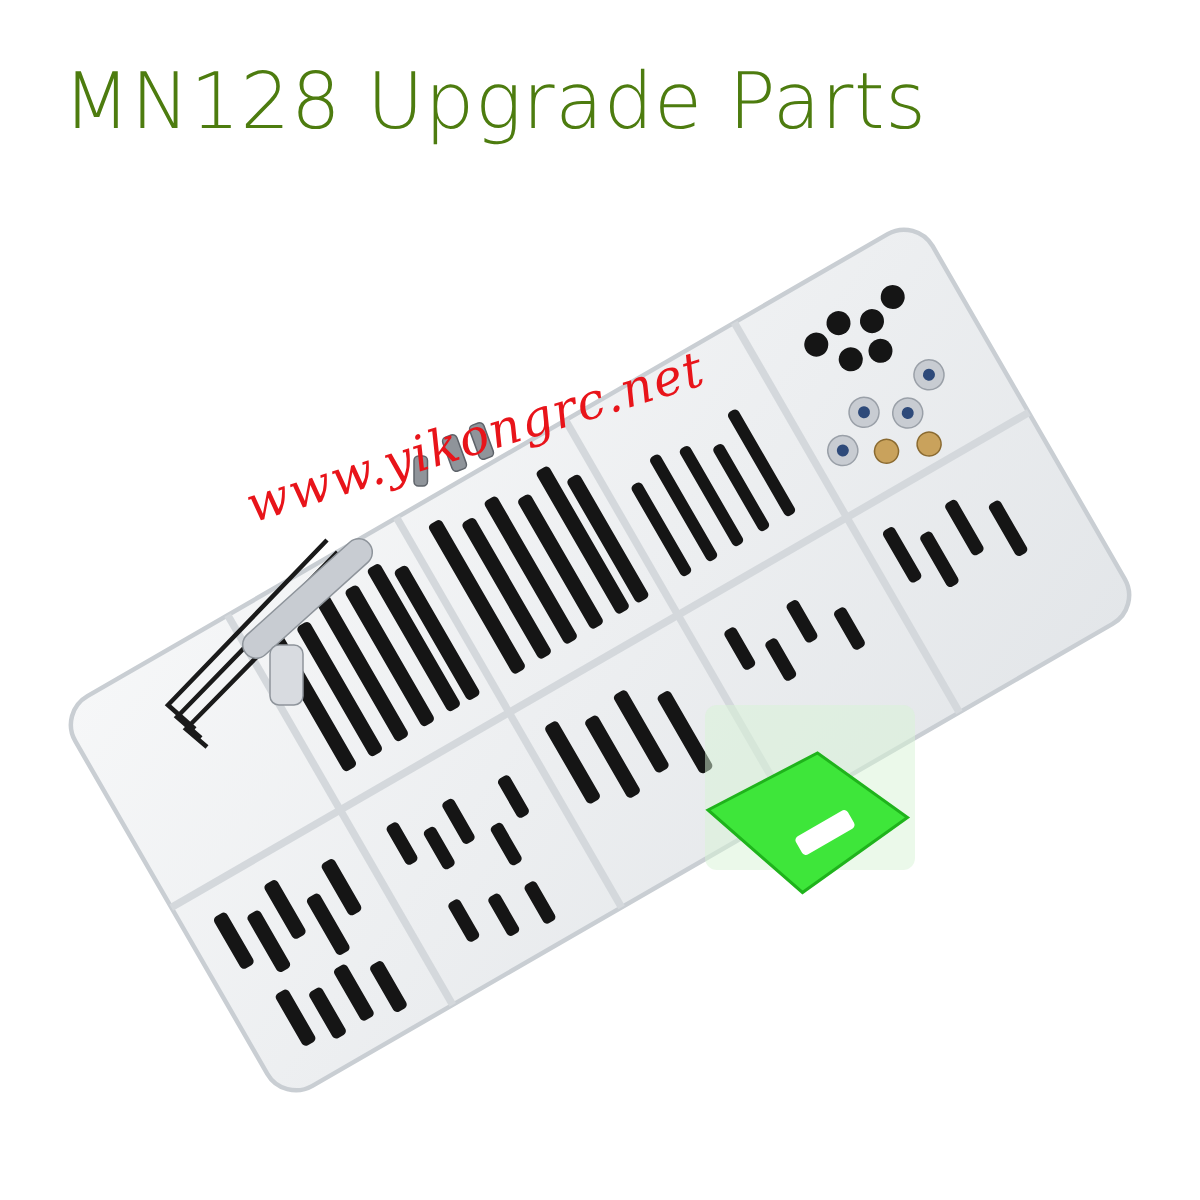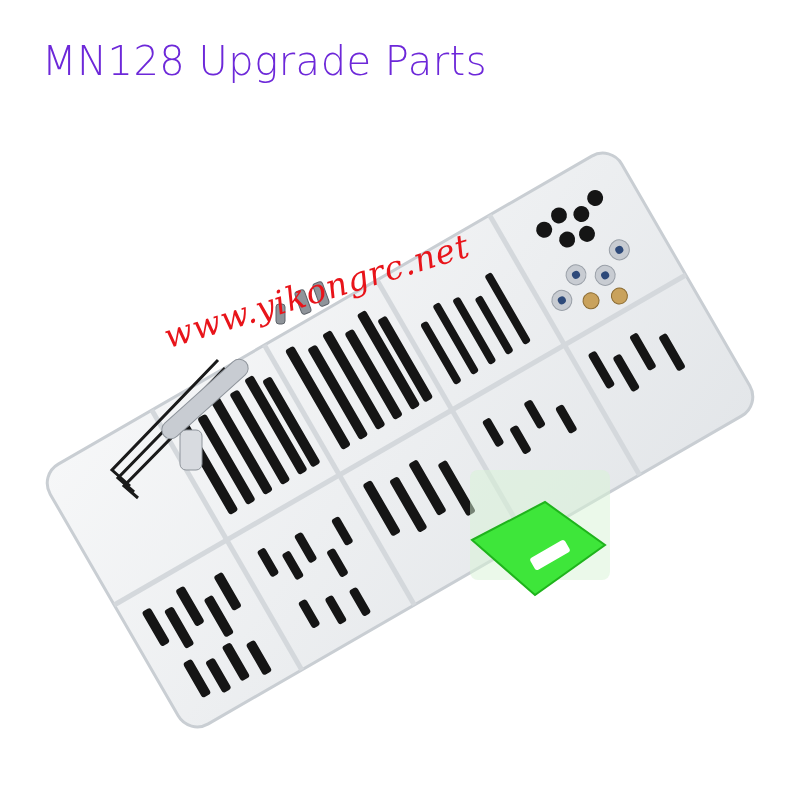--- a/index.html
+++ b/index.html
@@ -1,17 +1,17 @@
 <!DOCTYPE html>
 <html><head>
 <meta charset="utf-8">
 <style>
   html, body { margin: 0; padding: 0; }
   body { width: 800px; height: 800px; background: #ffffff; position: relative; overflow: hidden; font-family: "Liberation Sans", sans-serif; }
-  .title { position: absolute; left: 42px; top: 38px; font-family: "DejaVu Sans", sans-serif; font-weight: 300; font-size: 40px; color: #6d28d9; letter-spacing: 0.5px; }
+  .title { position: absolute; left: 42px; top: 38px; font-family: "DejaVu Sans", sans-serif; font-weight: 300; font-size: 52px; color: #4d7c0f; letter-spacing: 0.5px; }
   .scene { position: absolute; left: 0; top: 0; width: 800px; height: 800px; }
   .watermark { position: absolute; left: 165px; top: 318px; font-family: "DejaVu Serif", serif; font-style: italic; font-size: 33px; color: #e8141a; transform: rotate(-17deg); transform-origin: left center; letter-spacing: 1px; }
 </style>
 </head>
 <body>
 
 <div class="title">MN128 Upgrade Parts</div>
 
 <svg class="scene" viewBox="0 0 800 800" xmlns="http://www.w3.org/2000/svg">
   <defs>

